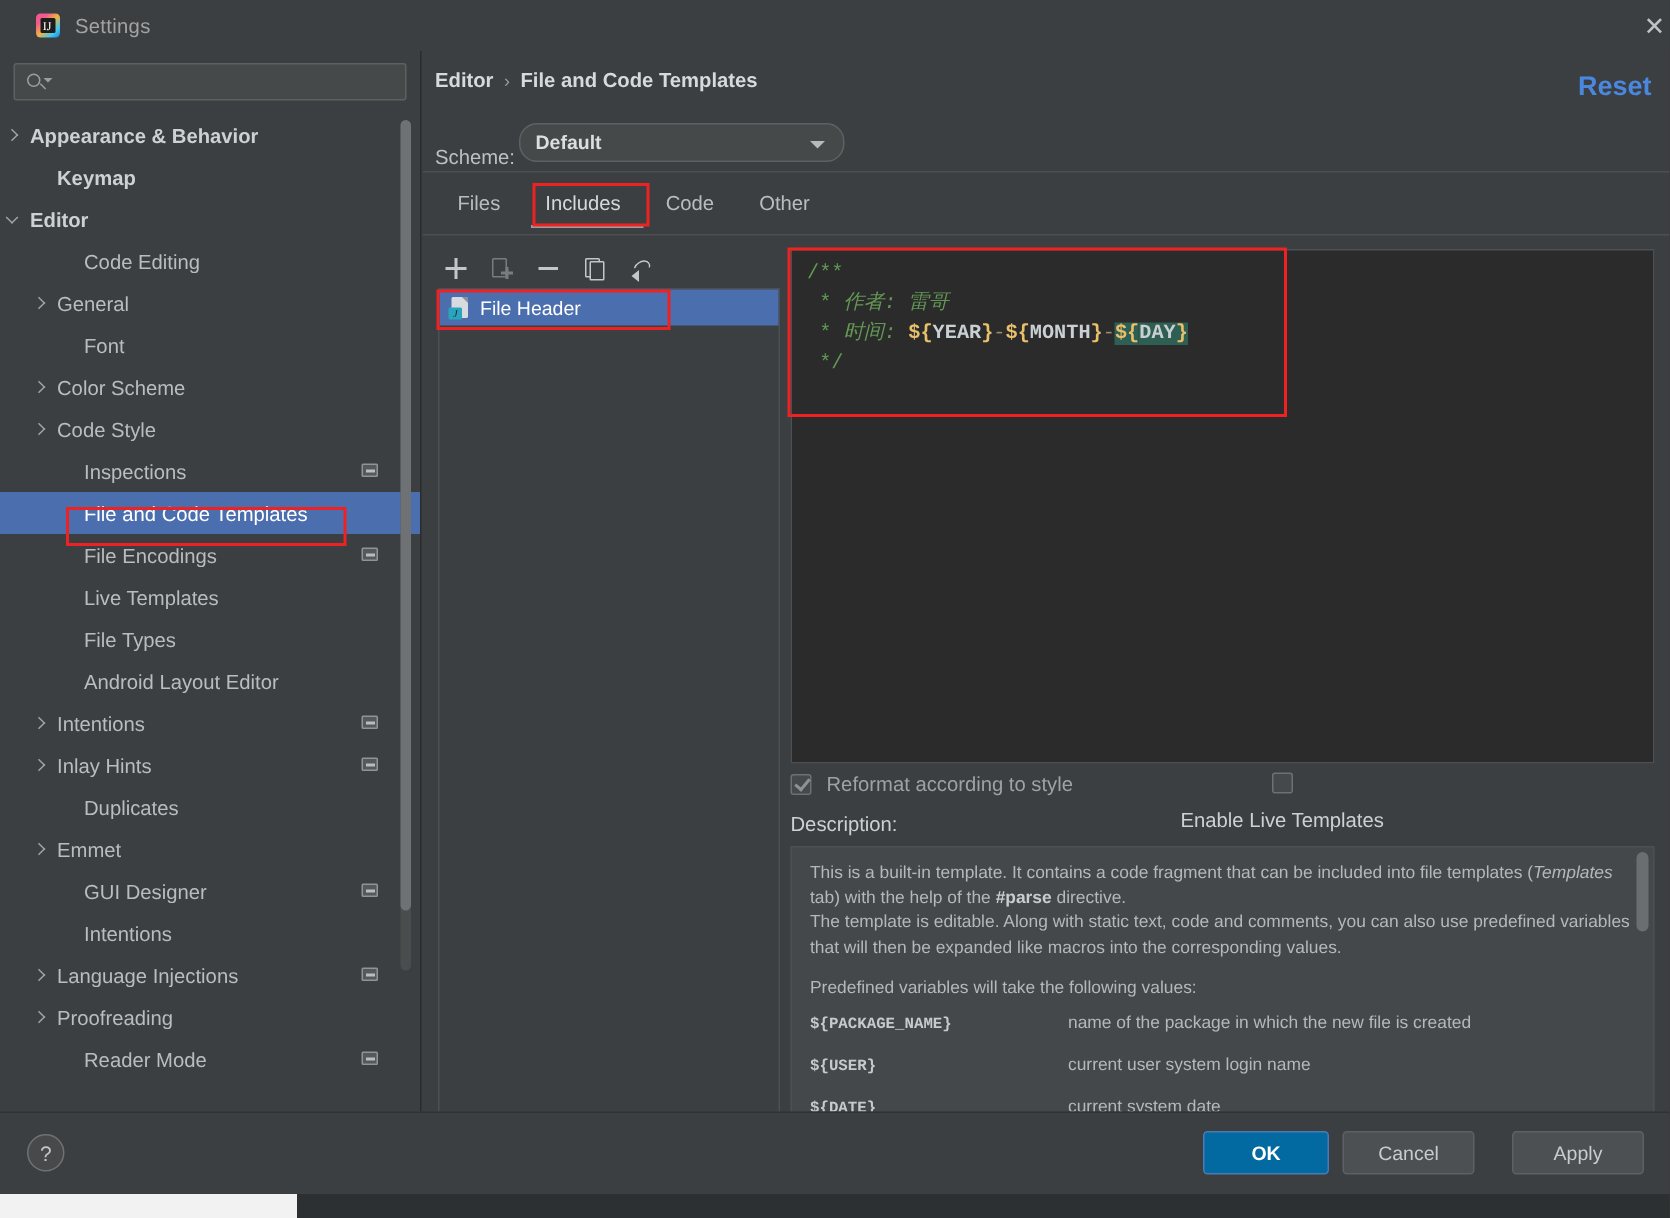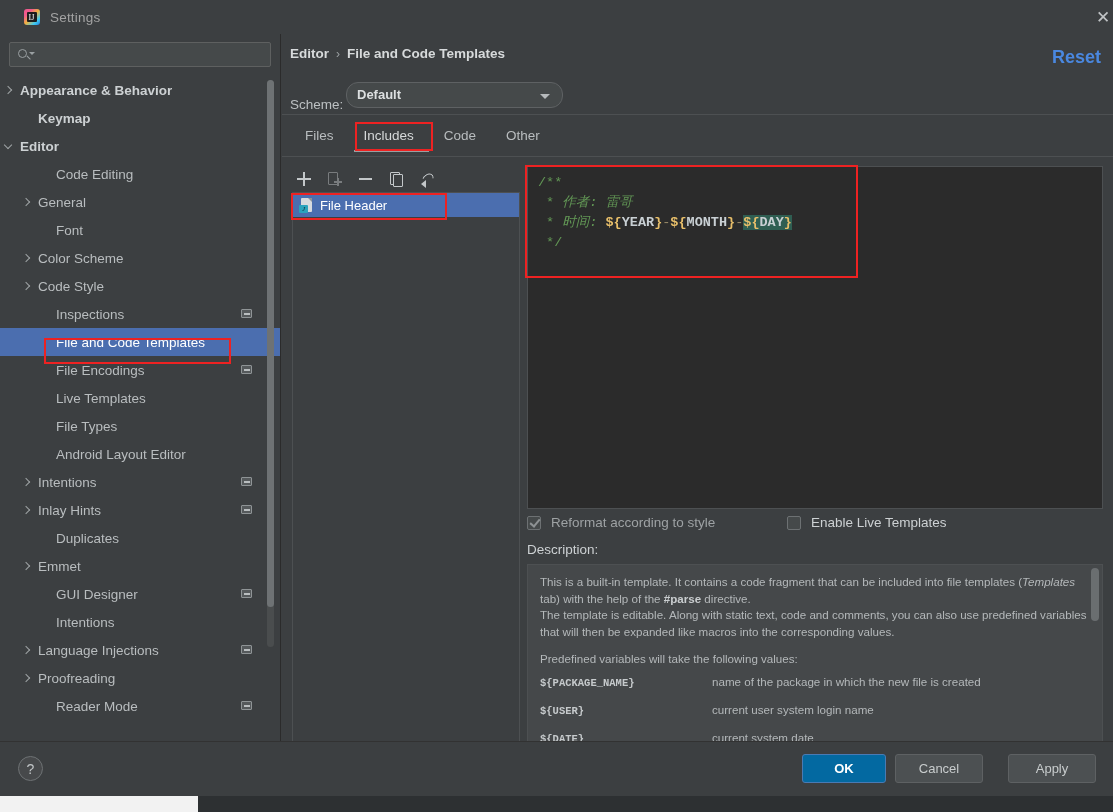--- a/index.html
+++ b/index.html
@@ -212,21 +212,21 @@
   }
   .c-comment { color: #629755; }
   .c-comment-i { color: #629755; font-style: italic; }
   .c-var { color: #e8bf6a; font-weight: bold; }
   .c-var-name { color: #c9d0d4; font-weight: bold; }
   .c-dash { color: #9a8b6a; }
   .sel-hl { background: #2f5e52; }
 
   
   .chk-row { position: absolute; left: 245px; top: 481px; display: flex; align-items: center; gap: 10px; }
-  .chk-row2 { position: absolute; left: 505px; top: 481px; display: flex; align-items: center; gap: 10px; }
+  .chk-row2 { position: absolute; left: 505px; top: 481px; display: flex; align-items: center; gap: 10px; flex-direction: column; }
   .chk {
     width: 14px; height: 14px; border: 1px solid #6d7173; border-radius: 2px;
     background: #45494a; position: relative; flex: none;
   }
   .chk.checked::after {
     content: ""; position: absolute; left: 4px; top: 0.5px; width: 4px; height: 8px;
     border-right: 2px solid #8e9294; border-bottom: 2px solid #8e9294; transform: rotate(40deg);
   }
   .chk-label { font-size: 13.5px; color: #9ea2a4; }
   .chk-label.on { color: #cdd1d3; }

